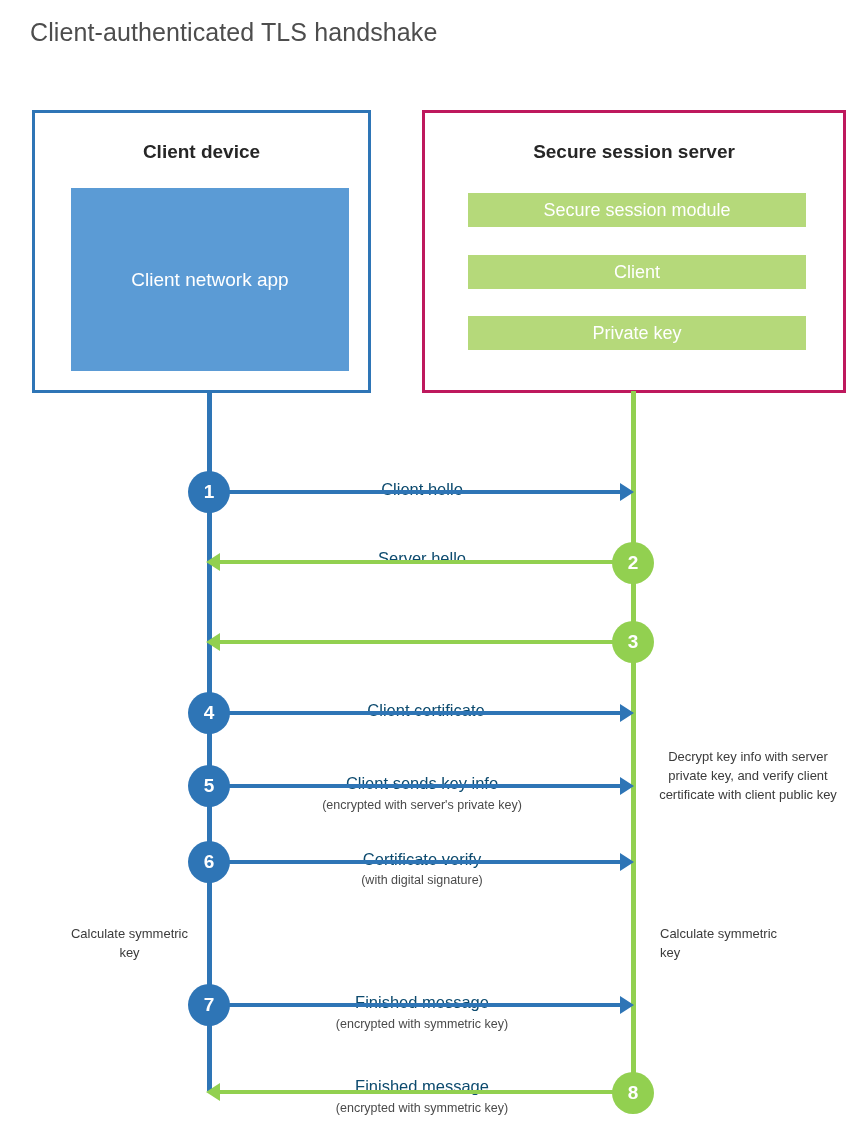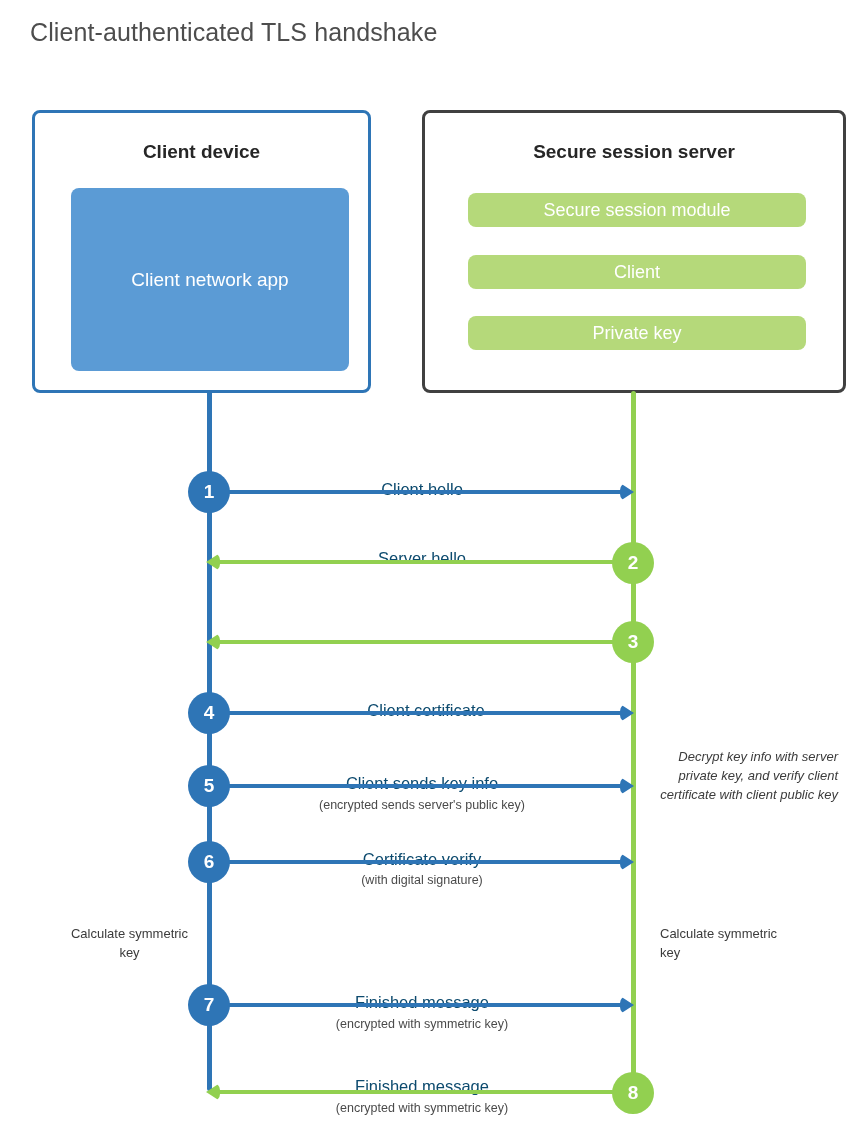--- a/index.html
+++ b/index.html
@@ -1,33 +1,33 @@
 <!DOCTYPE html>
 <html><head>
 <meta charset="utf-8">
 <style>
-  * { margin:0; padding:0; box-sizing:border-box;border-radius:8px; }
+  * { margin:0; padding:0; box-sizing:border-box; }
   html,body { background:#ffffff; }
   body {
     width:865px; height:1146px; position:relative;
     font-family:"Liberation Sans", sans-serif;
     color:#3b3b3b; overflow:hidden;
   }
   #diagram { position:absolute; left:0; top:0; width:865px; height:1146px; }
 
   .title {
     position:absolute; left:30px; top:18px;
     font-size:25px; font-weight:400; color:#4d4d4d;
     letter-spacing:0.1px; white-space:nowrap;
   }
 
   
   .party-box { position:absolute; background:#ffffff; }
   .party-box.client { left:32px; top:110px; width:339px; height:283px; border:3px solid #2e75b6; }
-  .party-box.server { left:422px; top:110px; width:424px; height:283px; border:3px solid #404040; }
+  .party-box.server { left:422px; top:110px; width:424px; height:283px; border:3px solid #be185d; }
 
   .party-title {
     position:absolute; left:0; right:0; top:28px;
     text-align:center; font-size:19px; font-weight:bold; color:#262626;
   }
 
   .inner-block {
     position:absolute; display:flex; align-items:center; justify-content:center;
     text-align:center; color:#ffffff; line-height:1.25;
   }
@@ -71,21 +71,21 @@
   }
   .msg-sub {
     position:absolute; text-align:center; font-size:12.5px;
     color:#4a4a4a; white-space:nowrap;
   }
 
   .side-note {
     position:absolute; font-size:13px; line-height:1.45; color:#3b3b3b;
   }
   .side-note.left-note { text-align:center; }
-  .side-note.right-note { text-align:right;font-style:italic; }
+  .side-note.right-note { text-align:center; }
 </style>
 </head>
 <body>
 
 <div id="diagram">
 
   <div class="title">Client-authenticated TLS handshake</div>
 
   <div class="party-box client">
     <div class="party-title">Client device</div>
@@ -117,21 +117,21 @@
   <div class="step-circle green" style="left:612px; top:621px;">3</div>
 
   <div class="msg-label" style="left:214px; top:687px; width:424px;">Client certificate</div>
   <div class="msg-line blue" style="left:210px; top:711px; width:414px;"></div>
   <div class="arrow-head right blue" style="left:620px; top:704px;"></div>
   <div class="step-circle blue" style="left:188px; top:692px;">4</div>
 
   <div class="msg-label" style="left:210px; top:760px; width:424px;">Client sends key info</div>
   <div class="msg-line blue" style="left:210px; top:784px; width:414px;"></div>
   <div class="arrow-head right blue" style="left:620px; top:777px;"></div>
-  <div class="msg-sub" style="left:210px; top:798px; width:424px;">(encrypted sends server's public key)</div>
+  <div class="msg-sub" style="left:210px; top:798px; width:424px;">(encrypted with server's private key)</div>
   <div class="step-circle blue" style="left:188px; top:765px;">5</div>
 
   <div class="msg-label" style="left:210px; top:836px; width:424px;">Certificate verify</div>
   <div class="msg-line blue" style="left:210px; top:860px; width:414px;"></div>
   <div class="arrow-head right blue" style="left:620px; top:853px;"></div>
   <div class="msg-sub" style="left:210px; top:873px; width:424px;">(with digital signature)</div>
   <div class="step-circle blue" style="left:188px; top:841px;">6</div>
 
   <div class="side-note right-note" style="left:658px; top:748px; width:180px;">Decrypt key info with server private key, and verify client certificate with client public key</div>
 

